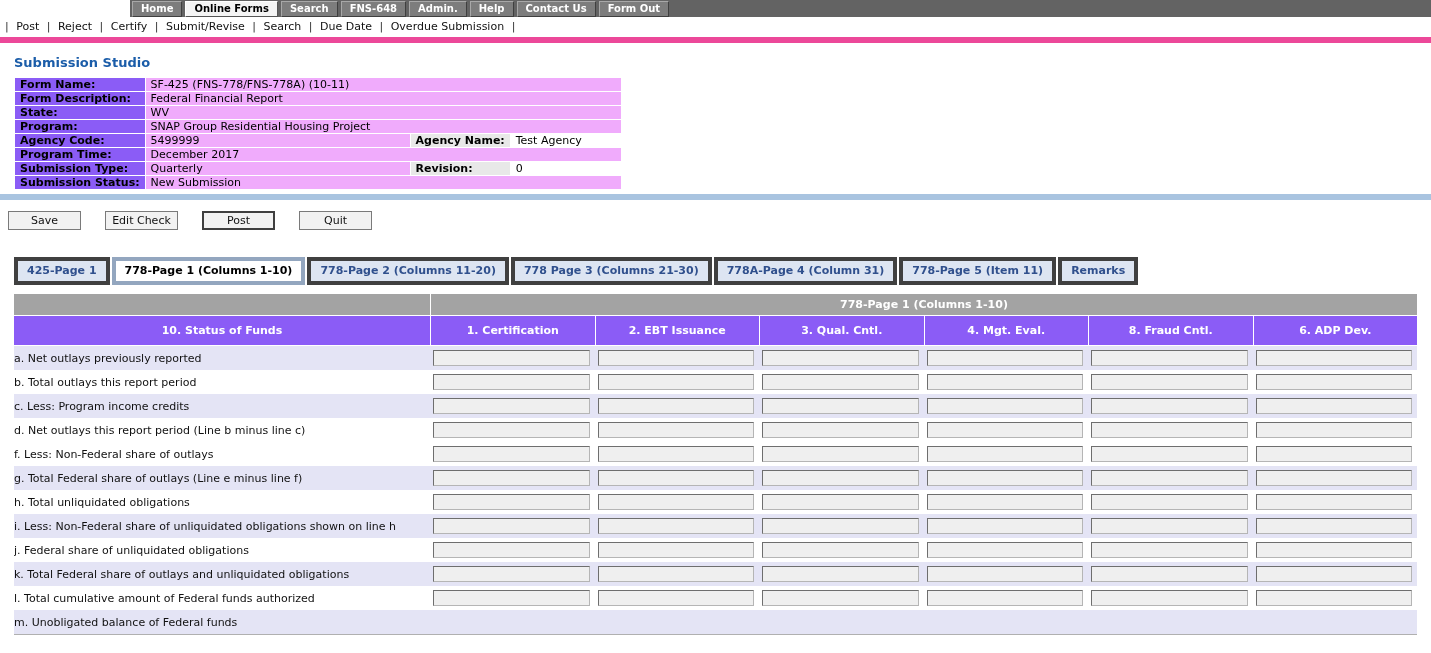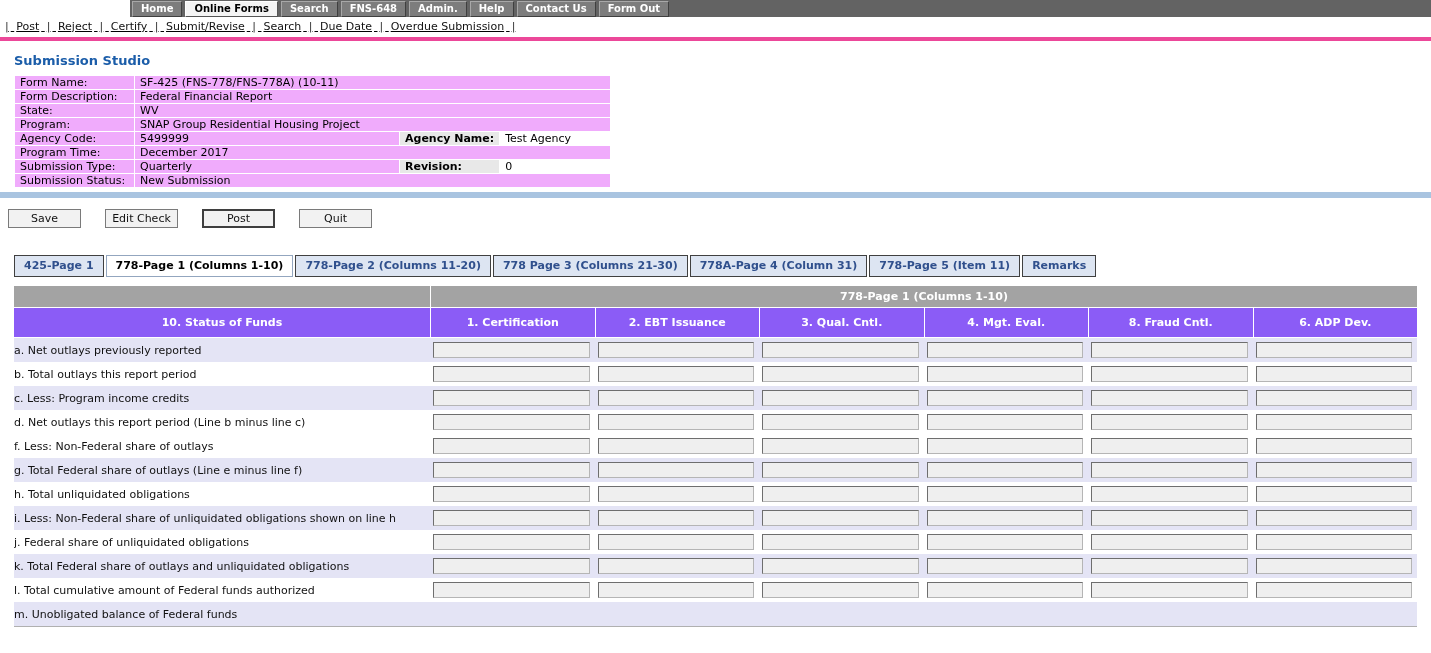--- a/index.html
+++ b/index.html
@@ -25,58 +25,57 @@
     border: 1px solid; border-color: #a8a8a8 #3f3f3f #3f3f3f #a8a8a8;
     cursor: pointer;
   }
   .nav-btn.active {
     background: #f4f4f4; color: #000;
     border-color: #ffffff #555555 #555555 #ffffff;
   }
 
   
   .toolbar {
-    padding: 3px 3px 4px 3px; border-bottom: 4px solid #ec4899;
+    padding: 3px 3px 4px 3px; border-bottom: 6px solid #ec4899;
     white-space: nowrap;
-    text-decoration: underline;
   }
   .tb-sep { color: #333; margin: 0 2px; }
   .tb-link { color: #111; cursor: pointer; padding: 0 2px; }
 
   
   .page-title {
     color: #1b5da9; font-weight: bold; font-size: 13px;
     margin: 12px 0 7px 14px;
   }
 
   
   .info-table { margin-left: 14px; border-collapse: separate; border-spacing: 1px; }
   .info-table td { height: 13px; padding: 0 5px; white-space: nowrap; vertical-align: middle; }
-  .ilabel  { background: #f0abfc; font-weight: normal; width: 119px; margin-left: 20px; }
+  .ilabel  { background: #8b5cf6; font-weight: bold; width: 119px; margin-left: 20px; }
   .ivalue  { width: 264px; background: #f0abfc; }
   .ilabel2 { background: #e8e8e8; font-weight: bold; width: 86px; }
   .ivalue2 { width: 110px; background: #fff; }
 
   
   .divider { height: 6px; background: #a9c4e0; margin-top: 4px; }
 
   
   .actions { margin: 11px 0 0 8px; display: flex; gap: 24px; }
   .btn {
     width: 73px; height: 19px;
     background: #f2f2f2; border: 1px solid #7a7a7a;
     font-family: inherit; font-size: 11px; color: #111;
     cursor: pointer; padding: 0;
   }
   .btn.default { border: 2px solid #3f3f3f; }
 
   
   .tabs { margin: 27px 0 0 14px; display: flex; gap: 2px; }
   .tab {
-    border: 1px solid #404040; background: #dde5f2; color: #30508d;
+    border: 4px solid #404040; background: #dde5f2; color: #30508d;
     font-weight: bold; padding: 3px 9px 4px; white-space: nowrap; cursor: pointer;
   }
   .tab.active { background: #ffffff; color: #000; border-color: #93a6bf; }
 
   
   .grid { margin: 9px 14px 0 14px; width: 1403px; border-bottom: 1px solid #b0b0b0; }
   .grid-group-header { display: flex; height: 21px; margin-bottom: 1px; }
   .gh-left { width: 416px; background: #a3a3a3; margin-right: 1px; }
   .gh-right {
     flex: 1; background: #a3a3a3; color: #fff; font-weight: bold;

